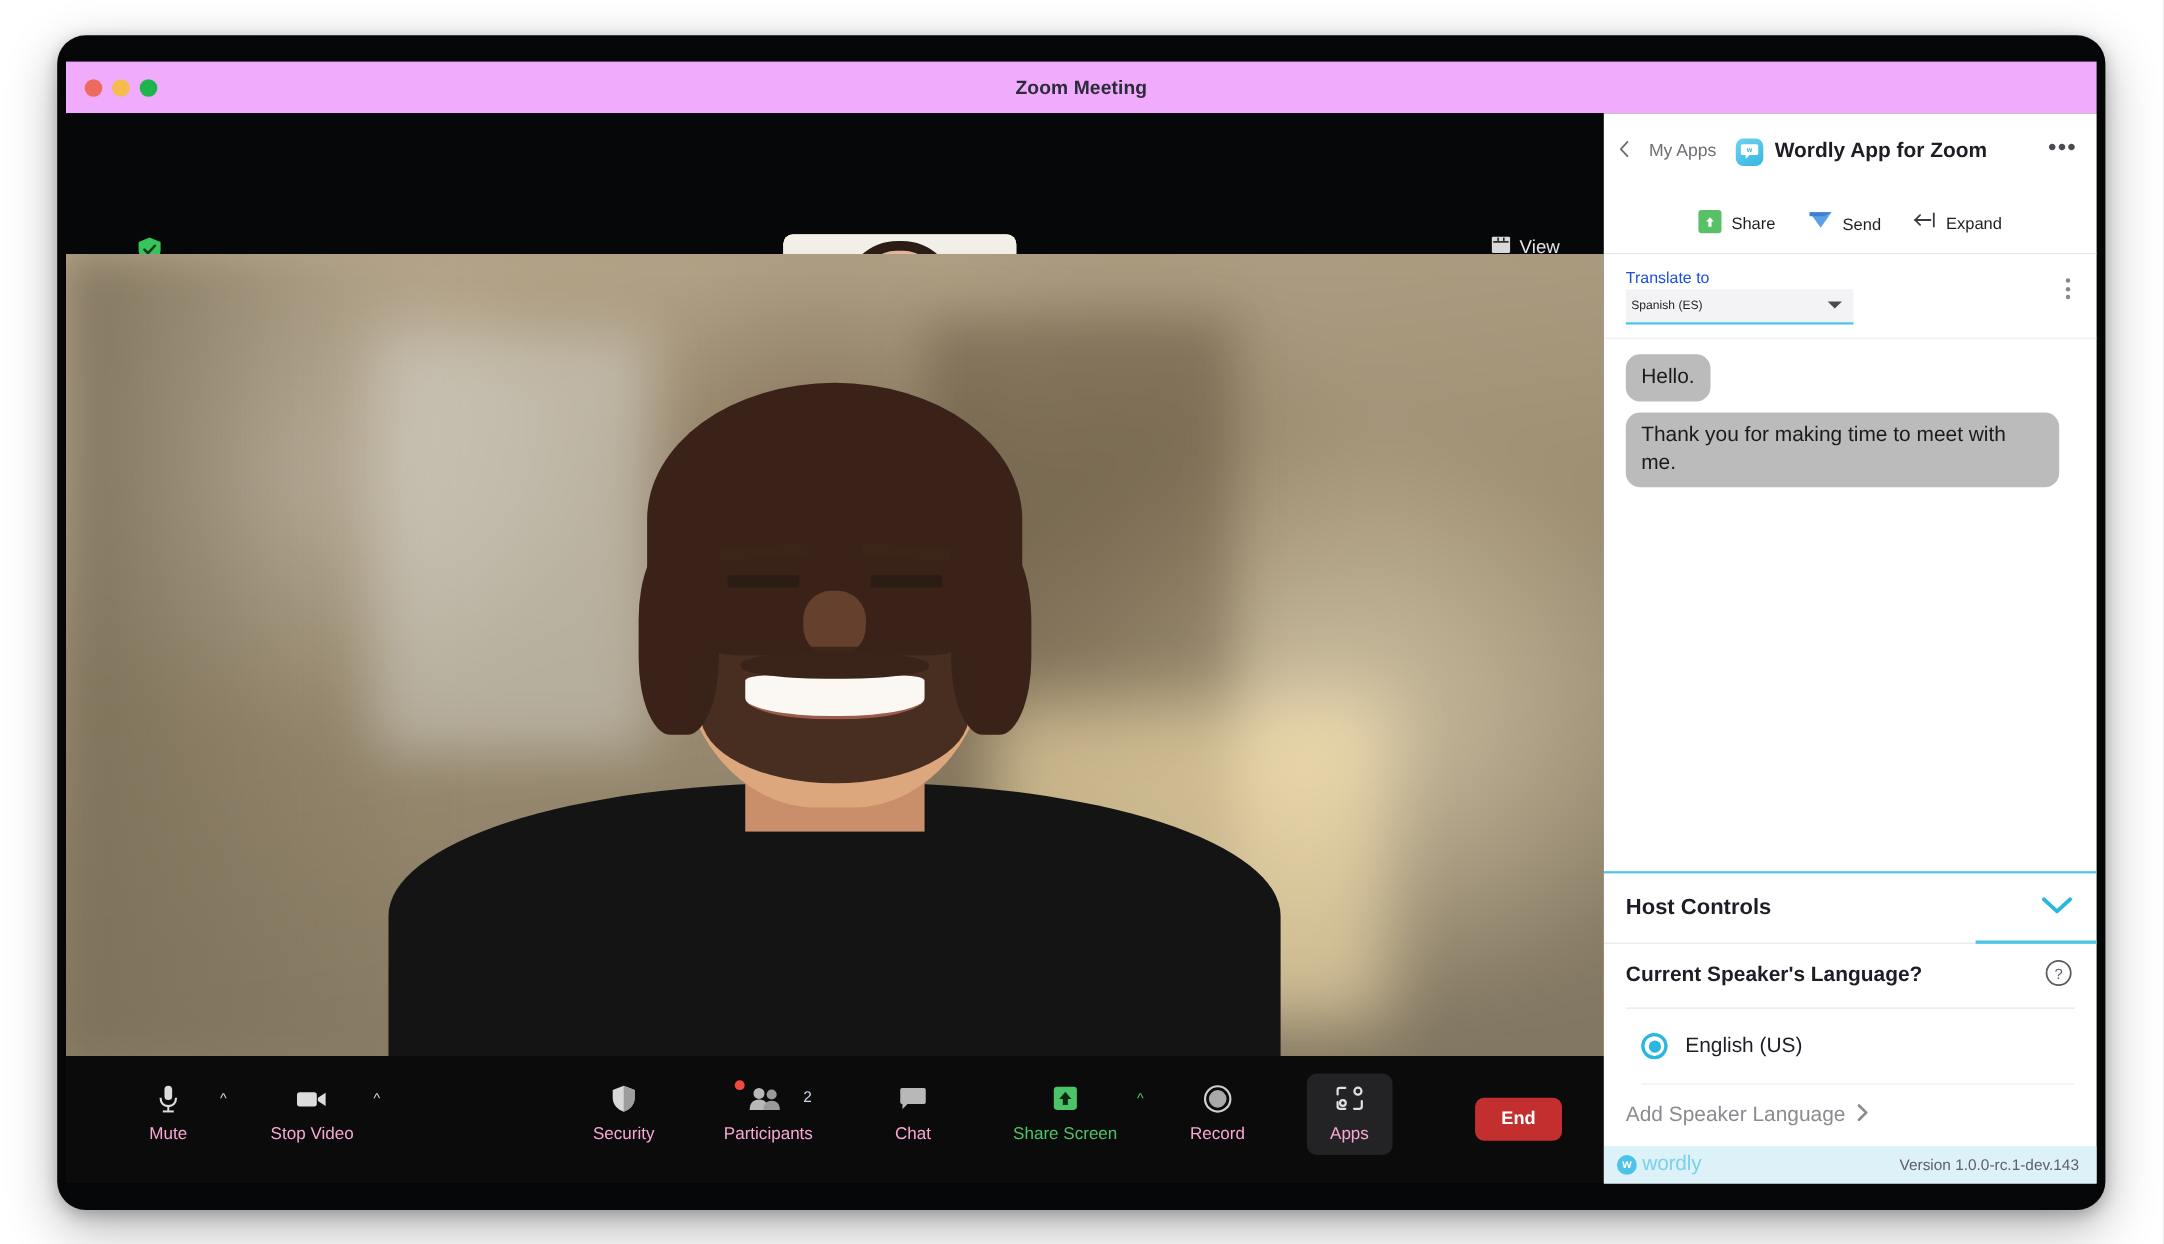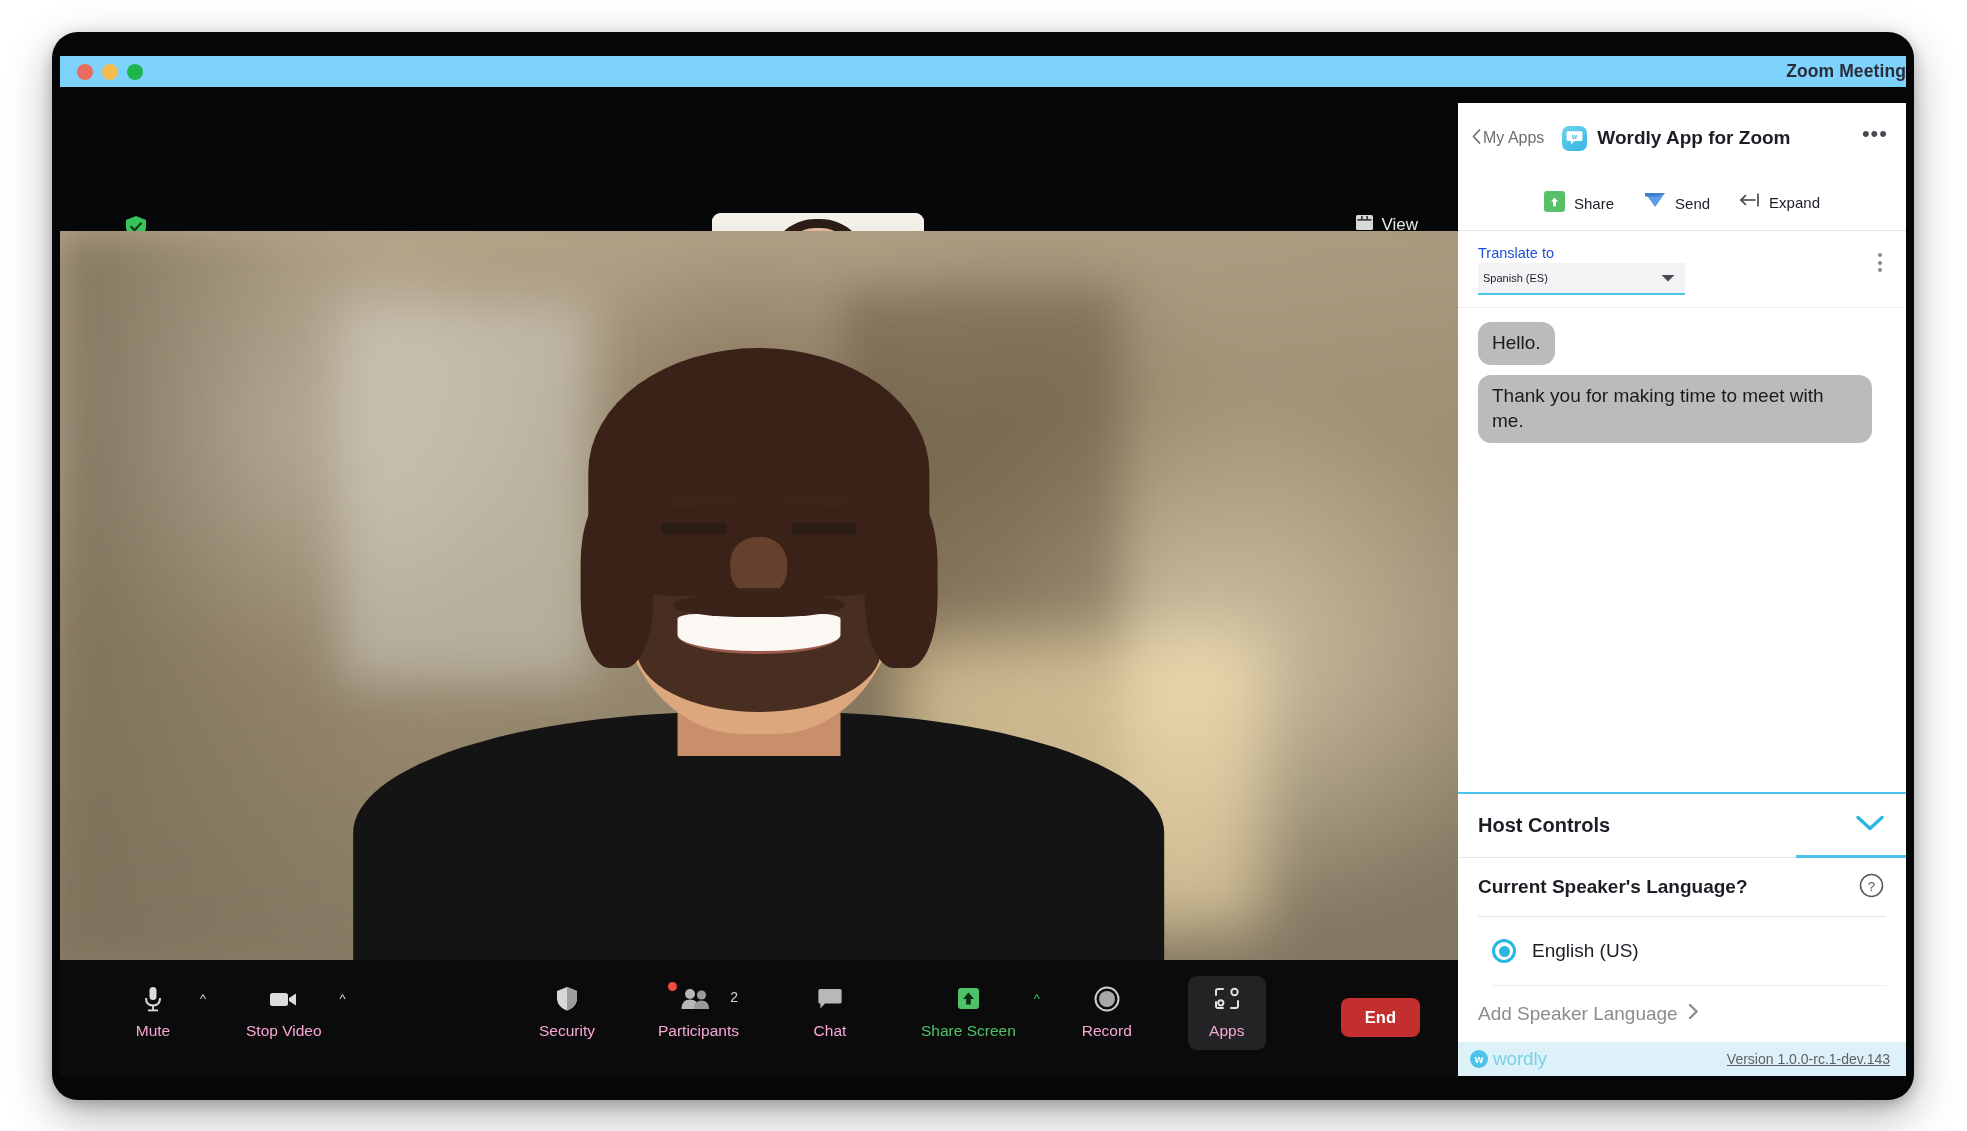--- a/index.html
+++ b/index.html
@@ -24,25 +24,25 @@
     box-shadow: 0 16px 46px rgba(0,0,0,0.30), 0 4px 14px rgba(0,0,0,0.22);
     overflow: hidden;
   }
 
   
   #title-bar {
     position: absolute;
     left: 8px;
     top: 24px;
     width: 1846px;
-    height: 31px;
-    background: #7dd3fc;
-    display: flex;
-    align-items: center;
-    justify-content: flex-end;
+    height: 47px;
+    background: #f0abfc;
+    display: flex;
+    align-items: center;
+    justify-content: center;
   }
   #traffic-lights {
     position: absolute;
     left: 17px;
     top: 50%;
     transform: translateY(-50%);
     display: flex;
     gap: 9px;
   }
   .tl-dot { width: 16px; height: 16px; border-radius: 50%; }
@@ -379,21 +379,21 @@
   #panel-header {
     height: 70px;
     display: flex;
     align-items: center;
     padding: 0 18px 0 14px;
     flex-shrink: 0;
   }
   #back-my-apps {
     display: flex;
     align-items: center;
-    gap: 2px;
+    gap: 18px;
     color: #6e6e73;
     font-size: 16px;
     cursor: pointer;
     white-space: nowrap;
   }
   #panel-app-title {
     display: flex;
     align-items: center;
     gap: 10px;
     margin-left: 18px;
@@ -612,21 +612,20 @@
   }
   #footer-brand-name {
     font-size: 19px;
     color: #7bd0ea;
     letter-spacing: -0.2px;
   }
   #footer-version {
     font-size: 14px;
     color: #5f5f66;
     white-space: nowrap;
-    text-decoration: underline;
   }
 </style>
 </head>
 <body>
 
 <div id="app-window">
 
   <div id="title-bar">
     <div id="traffic-lights">
       <span class="tl-dot tl-close"></span>

